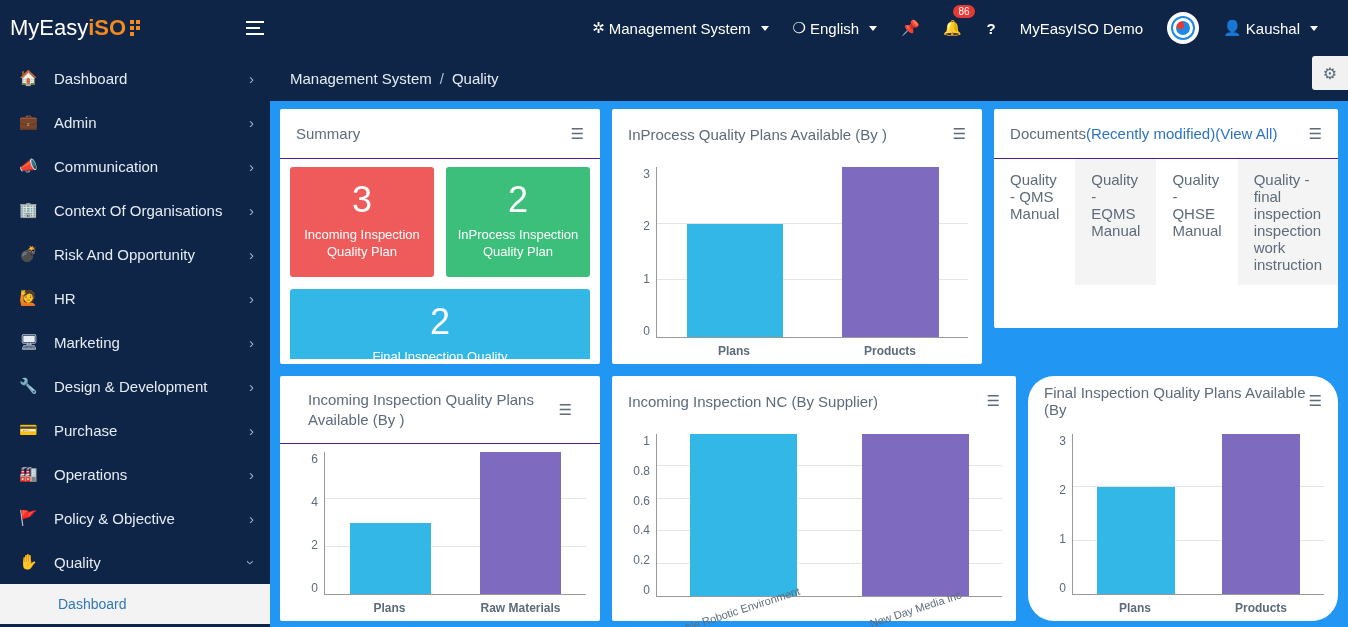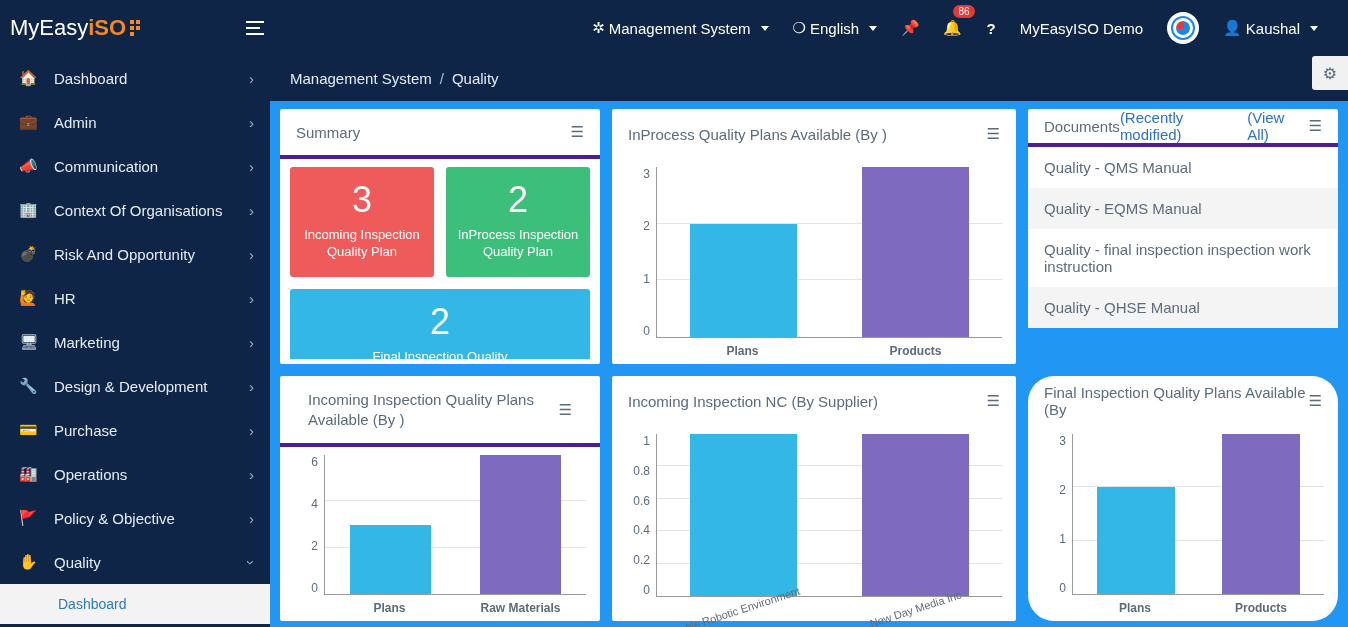--- a/index.html
+++ b/index.html
@@ -36,21 +36,21 @@
 .sidebar .menu-item { height:44px; display:flex; align-items:center; padding:0 16px; cursor:pointer; color:#e6ecf4; font-size:15px; }
 .sidebar .menu-item .icon { width:26px; text-align:center; font-size:15px; margin-right:12px; }
 .sidebar .menu-item .chev { margin-left:auto; color:#9fb1c9; }
 .sidebar .menu-item.expanded .chev { transform:rotate(90deg); }
 .sidebar .sub-item { height:40px; background:#f3f3f3; color:#3178b5; display:flex; align-items:center; padding-left:58px; font-size:14px; cursor:pointer; }
 
 
 .main { position:absolute; top:101px; left:270px; right:0; bottom:0; background:#2196f3; padding:8px 10px; overflow:hidden; }
 .grid-row { display:flex; gap:12px; margin-bottom:12px; }
 .panel { background:#fff; border-radius:2px; color:#4a5361; flex:1; display:flex; flex-direction:column; }
-.panel-header { height:50px; display:flex; align-items:center; padding:0 16px; font-size:15px; color:#5d6b7a; border-bottom:4px solid #4c1d95; }
+.panel-header { height:50px; display:flex; align-items:center; padding:0 16px; font-size:15px; color:#5d6b7a; border-bottom:1px solid #4c1d95; }
 .panel-header.noborder{border-bottom:none;}
 .panel-header .menu-ic { margin-left:auto; cursor:pointer; color:#5d6b7a; font-size:15px; }
 .panel-header .link { color:#2d73c3; }
 
 
 .tiles { display:flex; gap:12px; padding:8px 10px 0 10px; flex-wrap:wrap; height:200px; overflow:hidden; }
 .tile { flex:1 1 calc(50% - 12px); min-width:140px; border-radius:3px; color:#fff; display:flex; flex-direction:column; align-items:center; justify-content:center; padding:12px 8px 16px; text-align:center; }
 .tile .num { font-size:36px; font-weight:300; }
 .tile .lbl { font-size:13px; margin-top:6px; line-height:1.3; }
 .tile.red{background:#ef5b5b;}
@@ -64,21 +64,21 @@
 .plot { flex:1; position:relative; border-left:1px solid #999; border-bottom:1px solid #999; }
 .plot .gridline { position:absolute; left:0; right:0; border-top:1px solid #e4e4e4; }
 .plot .bars { position:absolute; bottom:0; left:0; right:0; top:0; display:flex; }
 .plot .bar-slot { flex:1; display:flex; justify-content:center; align-items:flex-end; }
 .plot .bar { width:62%; }
 .x-axis { display:flex; margin-left:30px; margin-top:6px; font-size:12px; color:#5d6b7a; font-weight:600; }
 .x-axis .x-lbl { flex:1; text-align:center; }
 .x-axis.rot .x-lbl { transform:rotate(-18deg); font-weight:400; font-size:11px; white-space:nowrap; }
 
 
-.doc-list { display:flex; flex-direction:column; }
+.doc-list { display:flex; flex-direction:row; }
 .doc-item { padding:12px 16px; font-size:15px; color:#5d6b7a; cursor:pointer; }
 .doc-item:nth-child(even){background:#f4f4f4;}
 .doc-item:nth-child(odd){background:#fff;}
 
 .tight-header{height:auto; padding:14px 28px; line-height:1.3;}
 
 svg{display:block;}
 </style>
 </head>
 <body>
@@ -269,22 +269,22 @@
     <div class="panel" style="flex:0 0 310px;height:219px;">
       <div class="panel-header">
         <span>Documents </span>
         <span class="link">(Recently modified)</span>
         <span class="link"> (View All)</span>
         <span class="menu-ic">☰</span>
       </div>
       <div class="doc-list" id="doc-list">
           <div class="doc-item">Quality - QMS Manual</div>
           <div class="doc-item">Quality - EQMS Manual</div>
+          <div class="doc-item">Quality - QHSE Manual</div>
           <div class="doc-item">Quality - final inspection inspection work instruction</div>
-          <div class="doc-item">Quality - QHSE Manual</div>
         </div>
     </div>
   </div>
 
   <div class="grid-row">
 
     <div class="panel" style="max-width:320px;flex:0 0 320px;height:245px;">
       <div class="panel-header tight-header">
         <span>Incoming Inspection Quality Plans Available (By )</span>
         <span class="menu-ic">☰</span>

